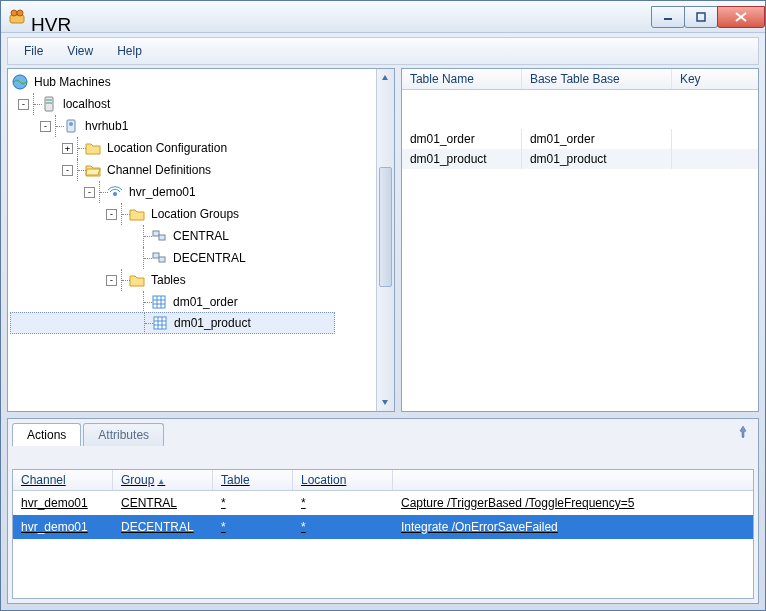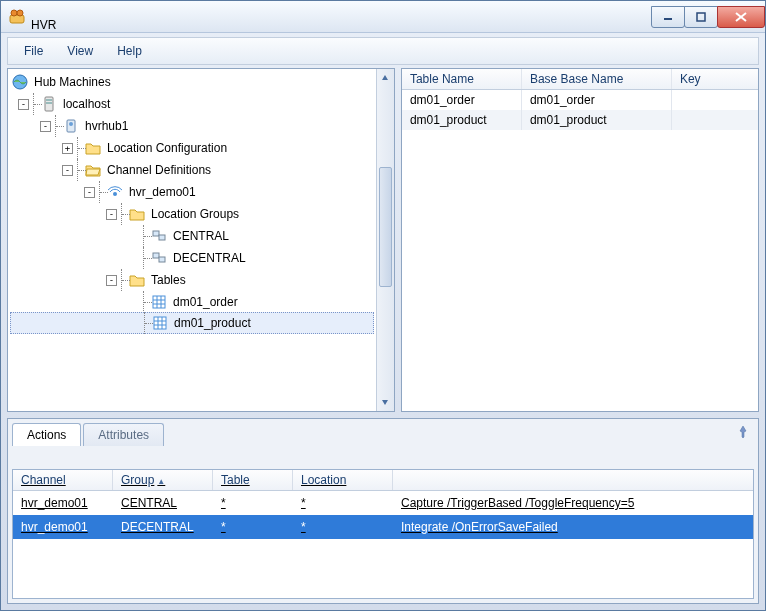--- a/index.html
+++ b/index.html
@@ -23,21 +23,21 @@
   }
   .titlebar {
     height: 32px;
     background: linear-gradient(#f7fbff, #dde6f2);
     display: flex;
     align-items: center;
     padding: 0 0 0 8px;
     border-bottom: 1px solid #b5c6dd;
   }
   .title-icon { width:16px; height:16px; margin-right:6px; }
-  .title-text { font-size: 12px; color:#000; flex:0 0 auto;margin-top:17px; }
+  .title-text { font-size: 19px; color:#000; flex:0 0 auto;margin-top:17px; }
   .title-spacer { flex:1; }
   .win-btns { display:flex; height:22px; gap:0; }
   .win-btn {
     width: 34px; height: 22px;
     border:1px solid #6a88ad;
     background: linear-gradient(#f6f9fd,#d6e2f0);
     display:flex; align-items:center; justify-content:center;
     border-radius: 0 0 3px 3px;
     margin-left:-1px;
   }
@@ -58,20 +58,21 @@
     display:flex; flex-direction:column;
     gap:6px;
     min-height:0;
   }
   .top-split { flex: 1 1 auto; display:flex; gap:6px; min-height:0; height: 320px;}
   .panel {
     background:#fff;
     border: 1px solid #8ea5c2;
     position:relative;
     display:flex;
+    gap:39px;
   }
   .tree-panel { flex: 1 1 52%; min-width:0;}
   .tree-scroll { flex:1; overflow:hidden; padding: 2px 0 2px 2px; position:relative;}
   .scrollbar {
     width:18px; background: linear-gradient(to right,#eef2f8,#e1e8f2);
     border-left:1px solid #c2cede;
     display:flex; flex-direction:column; align-items:center;
   }
   .sb-arrow { width:16px; height:16px; margin:1px auto; display:flex; align-items:center; justify-content:center;}
   .sb-track { flex:1; position:relative; width:100%; }
@@ -383,21 +384,21 @@
               <svg width="8" height="8">
                 <path d="M4 7L1 2h6z" fill="#4a6fa1"></path>
               </svg>
             </div>
         </div>
       </div>
 
       <div class="panel table-panel">
         <div class="thead">
           <div class="th col-tn">Table Name</div>
-          <div class="th col-btn">Base Base Name</div>
+          <div class="th col-btn">Base Table Base</div>
           <div class="th col-key">Key</div>
         </div>
         <div class="tbody">
           <div class="trow">
             <div class="td col-tn">dm01_order</div>
             <div class="td col-btn">dm01_order</div>
             <div class="td col-key"></div>
           </div>
           <div class="trow">
             <div class="td col-tn">dm01_product</div>

